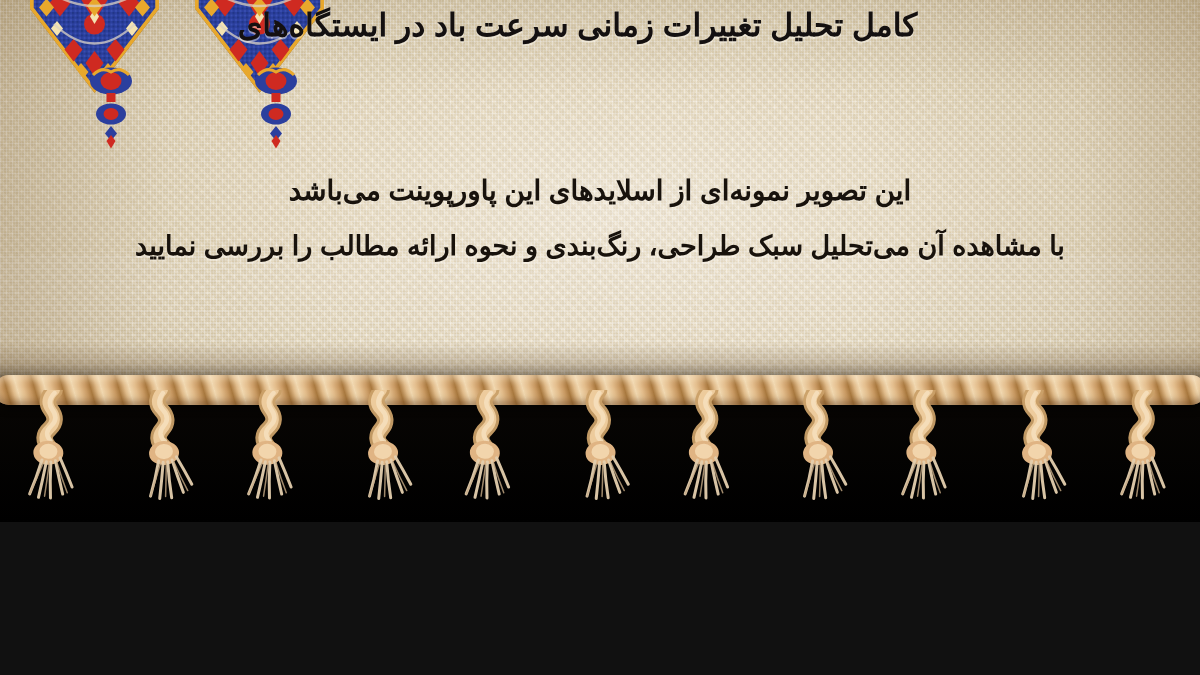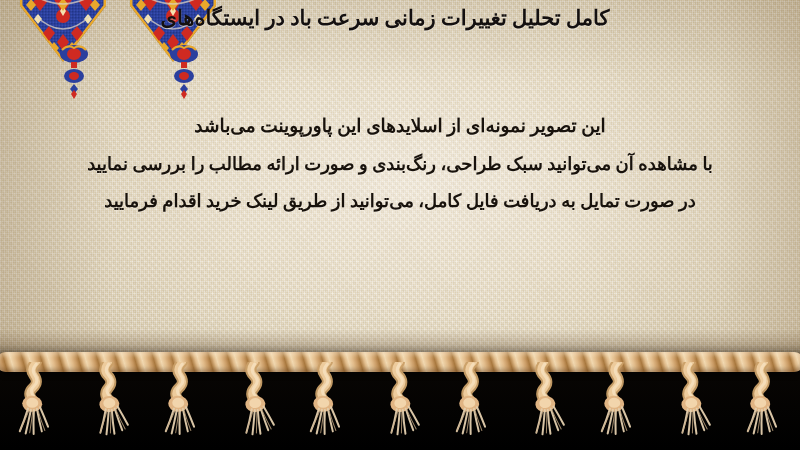--- a/index.html
+++ b/index.html
@@ -1,21 +1,21 @@
 <!DOCTYPE html>
 <html lang="fa" dir="rtl"><head>
 <meta charset="utf-8">
 <title>Slide</title>
 <style>
   html,body{margin:0;padding:0;background:#111;}
   #slide{
     position:relative;
-    width:800px;height:450px;
+    width:800px;height:348px;
     overflow:hidden;
-    font-family:Liberation Serif, serif;
+    font-family:Liberation Sans, sans-serif;
     background:#0f766e;
   }
 
   
   .bg-base{
     position:absolute;inset:0;
     background:
       radial-gradient(ellipse 70% 60% at 52% 40%, #f0e7d6 0%, #e6dac2 38%, #ddd0b4 62%, #d2c3a4 85%, #c9b997 100%);
   }
   .bg-weave{
@@ -227,22 +227,21 @@
       <path d="M17 46 l3 4 -3 5 -3 -5 Z" fill="#cf2a21"></path>
     </g>
   </svg>
 
   <div class="title">
     <span class="ln ln1">کامل تحلیل تغییرات زمانی سرعت باد در ایستگاه‌های</span>
   </div>
 
   <div class="body">
     <span class="bl b1">این تصویر نمونه‌ای از اسلایدهای این پاورپوینت می‌باشد</span>
-    <span class="bl b2">با مشاهده آن می‌توانید سبک طراحی، رنگ‌بندی و صورت ارائه مطالب را بررسی نمایید</span>
-    <span class="bl b3">در صورت تمایل به دریافت فایل کامل، می‌توانید از طریق لینک خرید اقدام فرمایید</span>
+    <span class="bl b2">با مشاهده آن می‌تحلیل سبک طراحی، رنگ‌بندی و نحوه ارائه مطالب را بررسی نمایید</span>
   </div>
 
   <div class="band-top-shadow"></div>
   <div class="band"></div>
   <div class="cord"></div>
   <div id="fringe-row">
       <svg class="tassel" width="44" height="78" viewBox="0 0 44 78" style="left: 14px;">
         <g transform="rotate(3 22 8)">
           <path d="M22 0 q-7 7 -2 13 q6 7 0 13 q-6 6 0 12" stroke="#caa068" stroke-width="11" fill="none" stroke-linecap="round" opacity=".95"></path>
           <path d="M22 0 q-7 7 -2 13 q6 7 0 13 q-6 6 0 12" stroke="#edcb9c" stroke-width="7" fill="none" stroke-linecap="round"></path>

